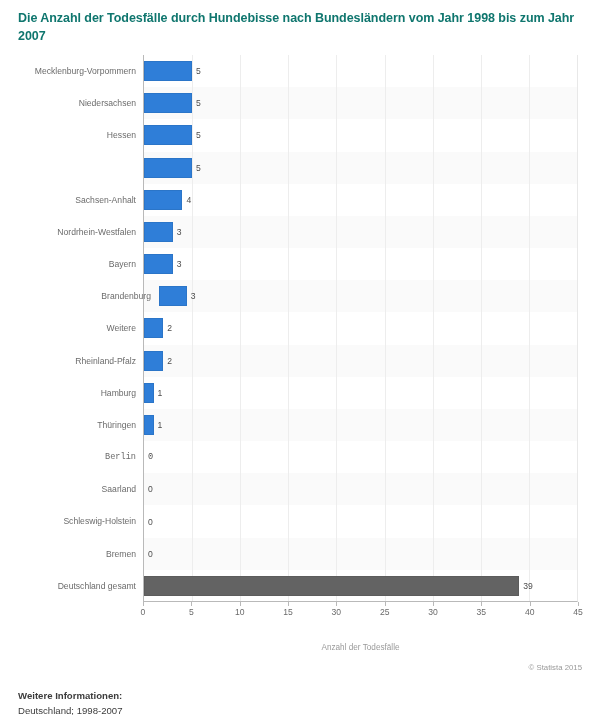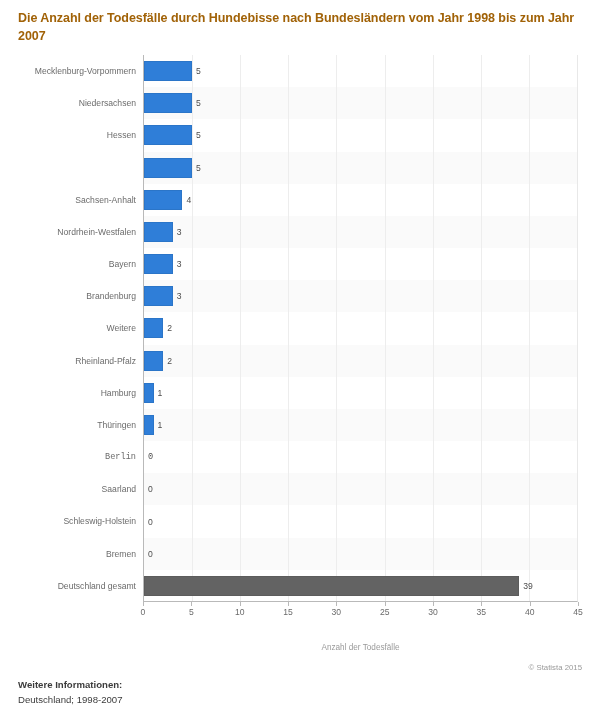--- a/index.html
+++ b/index.html
@@ -18,21 +18,21 @@
     background: #ffffff;
   }
 
   
   #title {
     position: absolute;
     left: 18px; top: 10px;
     width: 564px;
     font-size: 12.5px;
     font-weight: bold;
-    color: #a16207;
+    color: #0f766e;
     line-height: 1.42;
     letter-spacing: -0.05px;
   }
 
   
   #chart {
     position: absolute;
     left: 18px;
     top: 55px;
     width: 560px;
@@ -148,21 +148,21 @@
     text-align: right;
   }
   #footer-left {
     position: absolute;
     left: 18px;
     top: 677px;
     font-size: 9.6px;
     color: #3c3c3c;
     line-height: 1.58;
   }
-  #footer-left .head { font-weight: bold; }
+  #footer-left .head { font-weight: bold; margin-top: 11px; }
   #footer-right {
     position: absolute;
     right: 18px;
     top: 677px;
     font-size: 9.6px;
     color: #3c3c3c;
     line-height: 1.58;
     text-align: right;
   }
   #footer-right .head { font-weight: bold; }
@@ -225,21 +225,21 @@
           <div class="row" style="top: 160.882px; height: 32.1765px;">
             <div class="cat-label" style="height: 32.1765px; line-height: 32.1765px;">Nordrhein-Westfalen</div>
             <div class="bar" style="width: 6.66667%; background: rgb(47, 126, 216); top: 6.08824px;"></div>
             <div class="val" style="left: 6.66667%; top: 6.08824px;">3</div>
           </div>
           <div class="row" style="top: 193.059px; height: 32.1765px;">
             <div class="cat-label" style="height: 32.1765px; line-height: 32.1765px;">Bayern</div>
             <div class="bar" style="width: 6.66667%; background: rgb(47, 126, 216); top: 6.08824px;"></div>
             <div class="val" style="left: 6.66667%; top: 6.08824px;">3</div>
           </div>
-          <div class="row" style="top: 225.235px; height: 32.1765px;">
+          <div class="row" style="top: 225.235px; height: 32.1765px; margin-left: 15px;">
             <div class="cat-label" style="height: 32.1765px; line-height: 32.1765px;">Brandenburg</div>
             <div class="bar" style="width: 6.66667%; background: rgb(47, 126, 216); top: 6.08824px;"></div>
             <div class="val" style="left: 6.66667%; top: 6.08824px;">3</div>
           </div>
           <div class="row" style="top: 257.412px; height: 32.1765px;">
             <div class="cat-label" style="height: 32.1765px; line-height: 32.1765px;">Weitere</div>
             <div class="bar" style="width: 4.44444%; background: rgb(47, 126, 216); top: 6.08824px;"></div>
             <div class="val" style="left: 4.44444%; top: 6.08824px;">2</div>
           </div>
           <div class="row" style="top: 289.588px; height: 32.1765px;">

